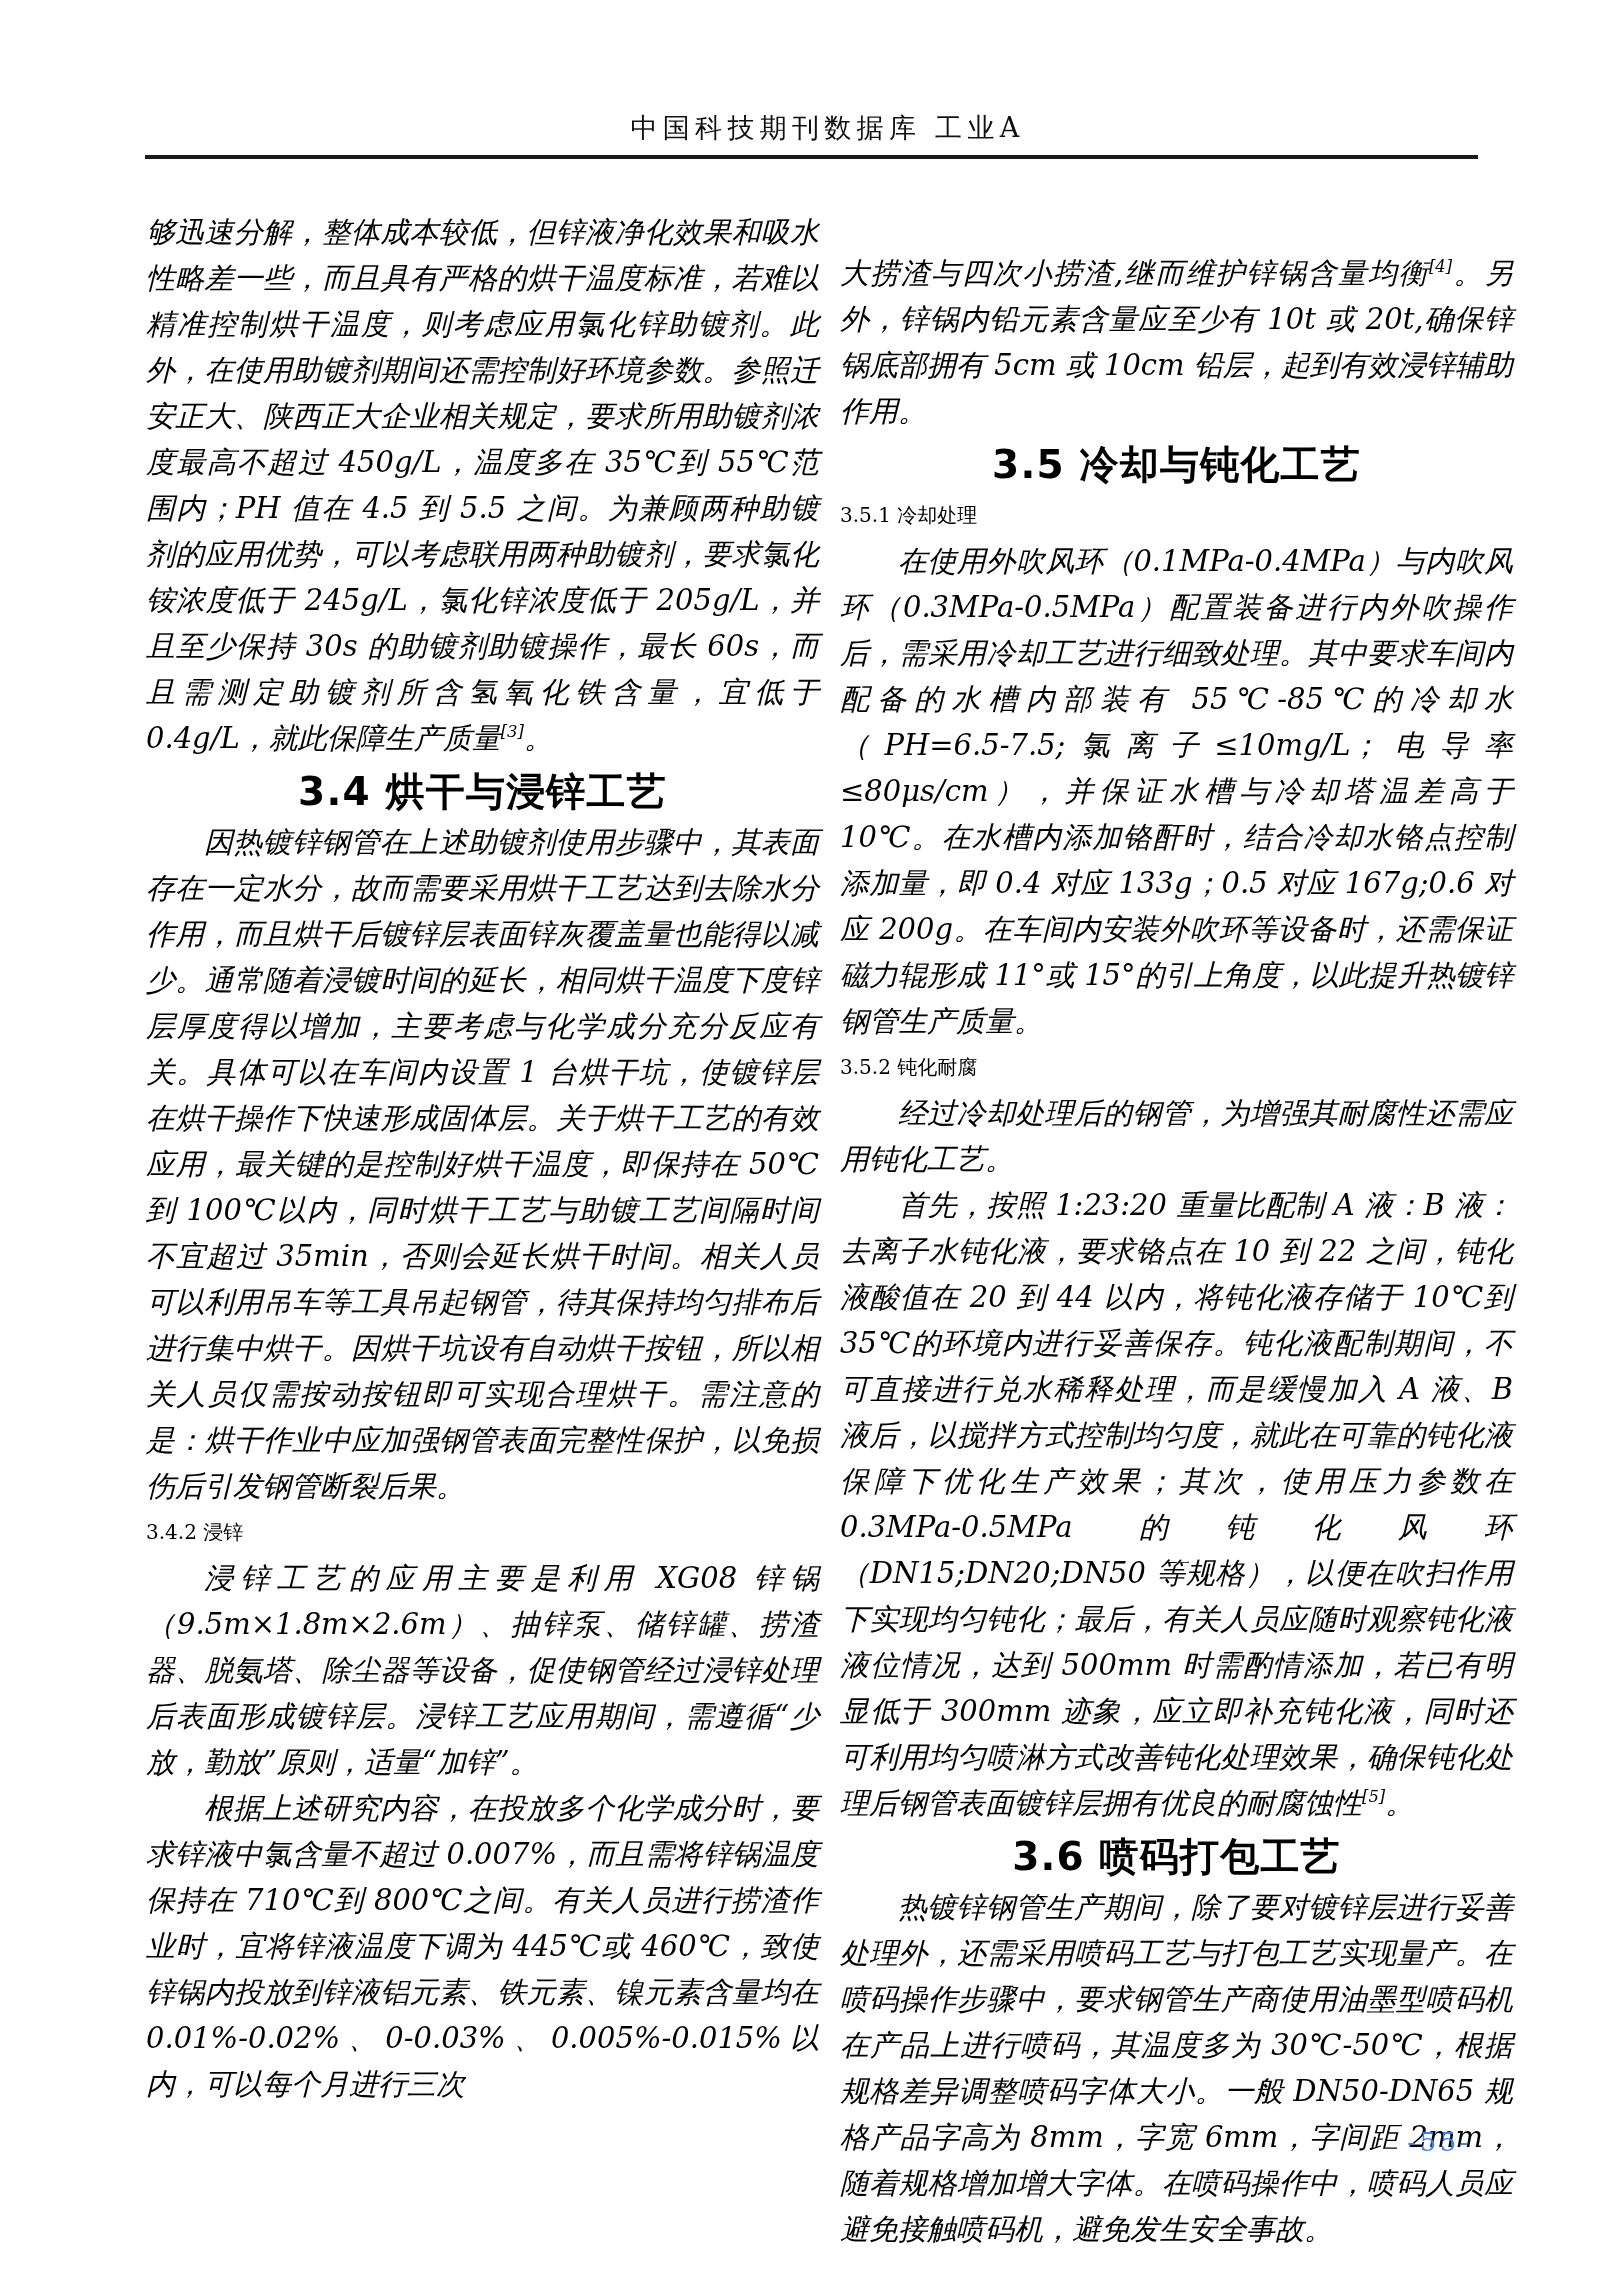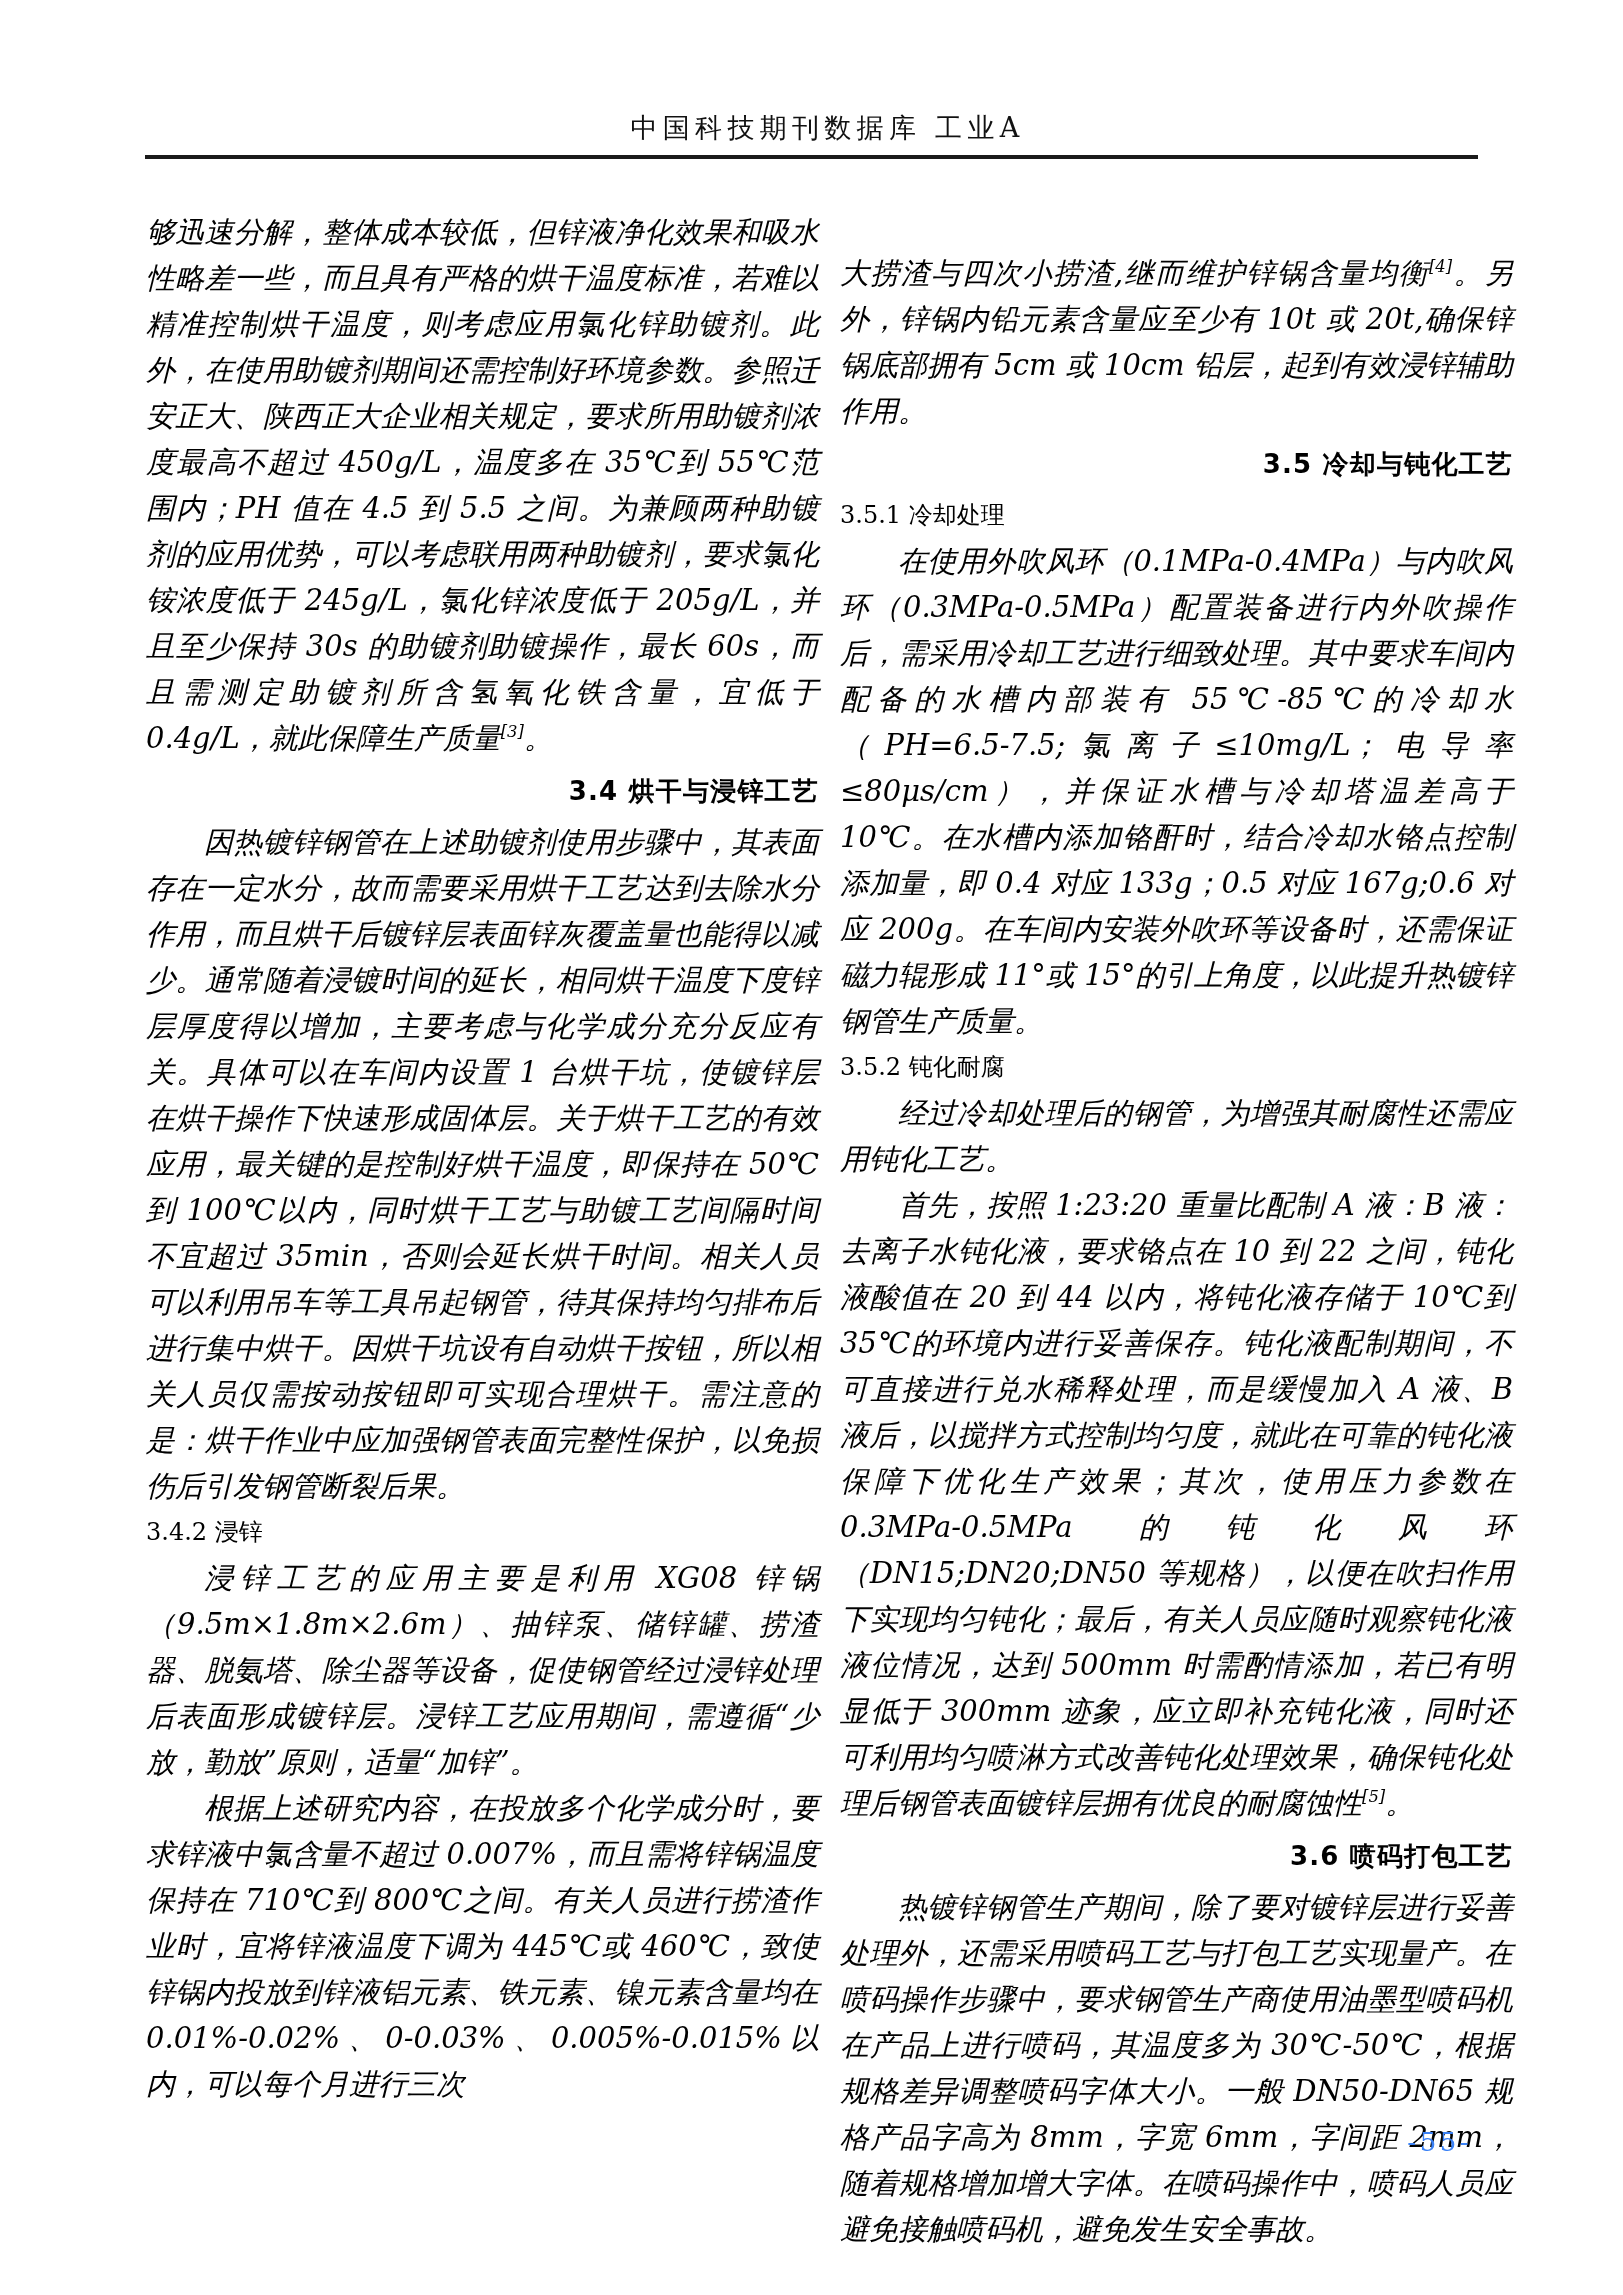--- a/index.html
+++ b/index.html
@@ -48,28 +48,28 @@
   #col-left  { left: 146px; }
   #col-right { left: 840px; margin-top: 41px; }
   .para {
     margin: 0;
     font-style: italic;
   }
   .para.indent { text-indent: 58px; }
   .h2 {
     font-family: "DejaVu Sans", "Liberation Sans", sans-serif;
     font-weight: bold;
-    font-size: 26px;
+    font-size: 39px;
     line-height: 43px;
     margin: 9.3px 0 5.8px 0;
-    text-align: right;
+    text-align: center;
     letter-spacing: 1.2px;
   }
   .h3 {
-    font-size: 24px;
+    font-size: 20px;
     line-height: 46px;
     margin: 0;
     text-align: left;
   }
   sup.cite {
     font-size: 16.4px;
     line-height: 0;
     vertical-align: super;
   }
   .page-number {

